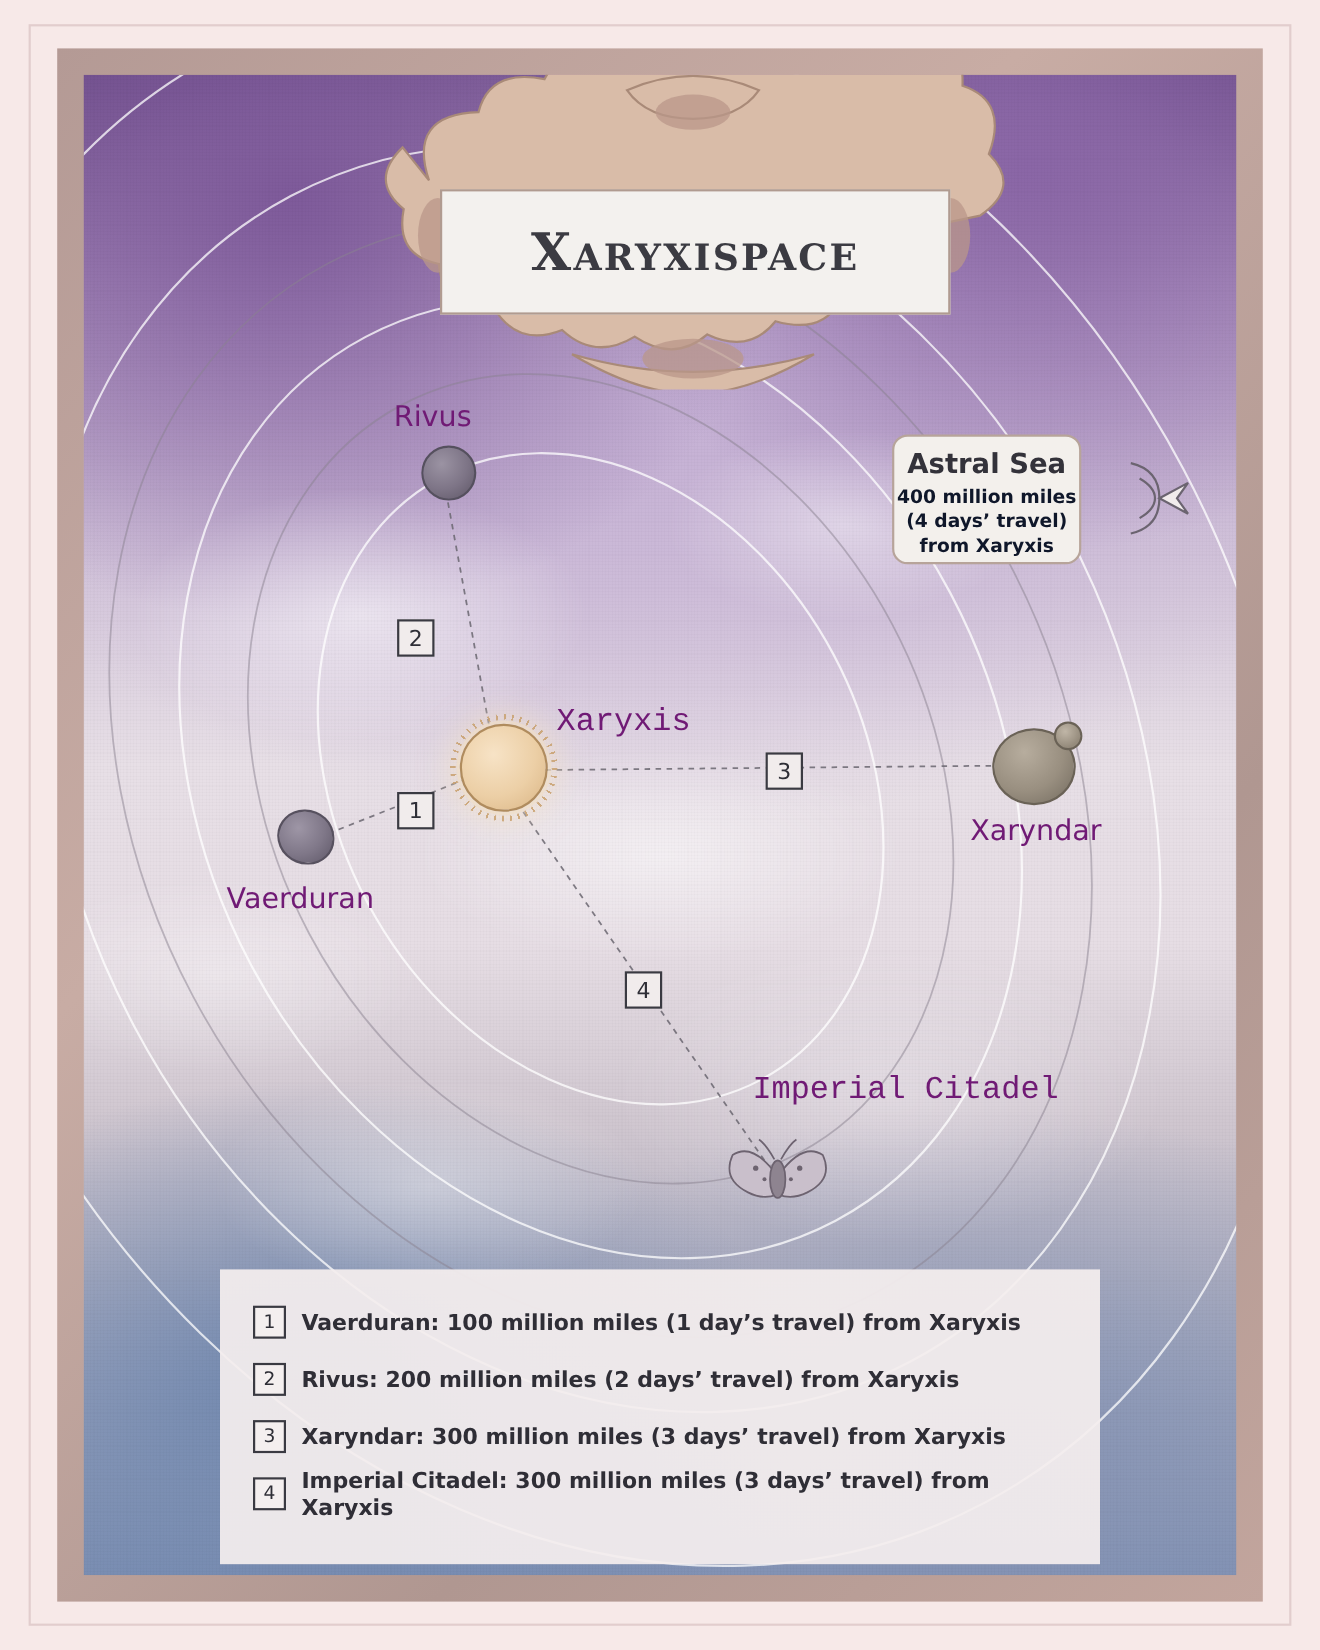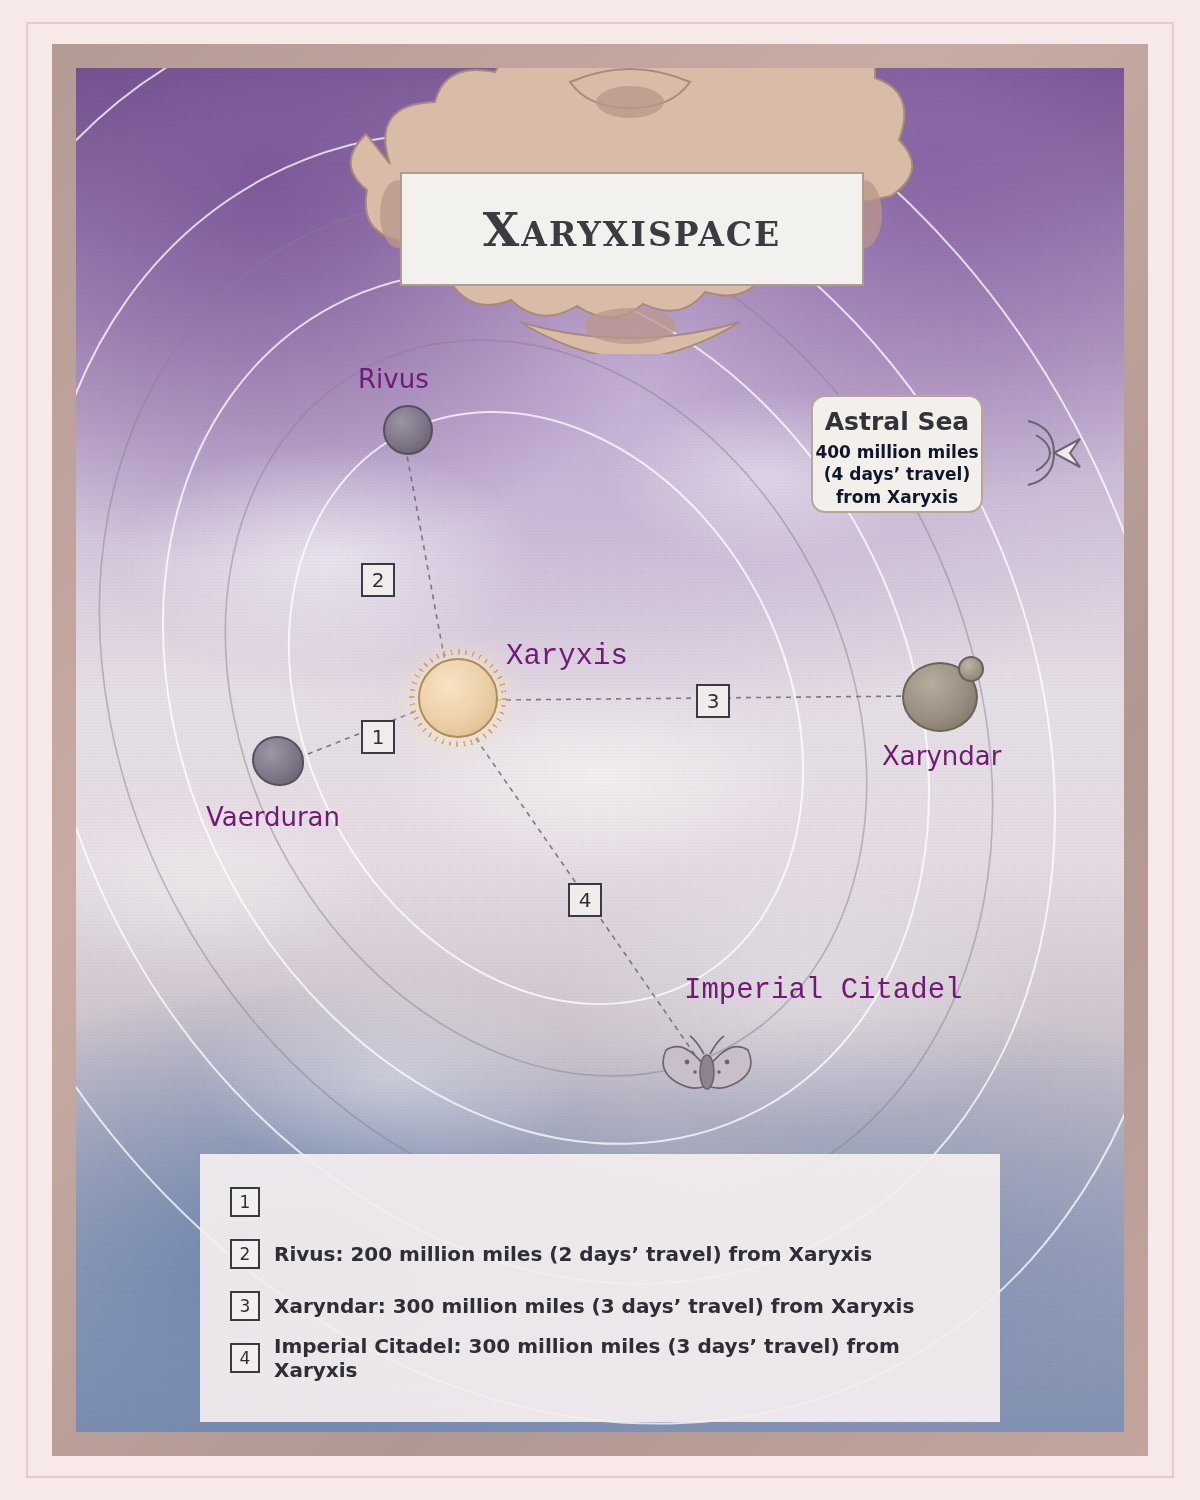--- a/index.html
+++ b/index.html
@@ -337,20 +337,21 @@
           <path d="M4 8 q26 6 26 32 q0 26 -26 32"></path>
           <path d="M12 22 q14 8 14 18 q0 10 -14 18"></path>
           <path d="M30 40 l26 -14 l-10 14 l10 14 z" fill="#f1ecec"></path>
         </g>
       </svg>
     </div>
 
     <div id="legend">
       <div class="legend-row">
         <div class="legend-num">1</div>
+        <div class="legend-text">Vaerduran: 100 million miles (1 day’s travel) from Xaryxis</div>
       </div>
       <div class="legend-row">
         <div class="legend-num">2</div>
         <div class="legend-text">Rivus: 200 million miles (2 days’ travel) from Xaryxis</div>
       </div>
       <div class="legend-row">
         <div class="legend-num">3</div>
         <div class="legend-text">Xaryndar: 300 million miles (3 days’ travel) from Xaryxis</div>
       </div>
       <div class="legend-row">

